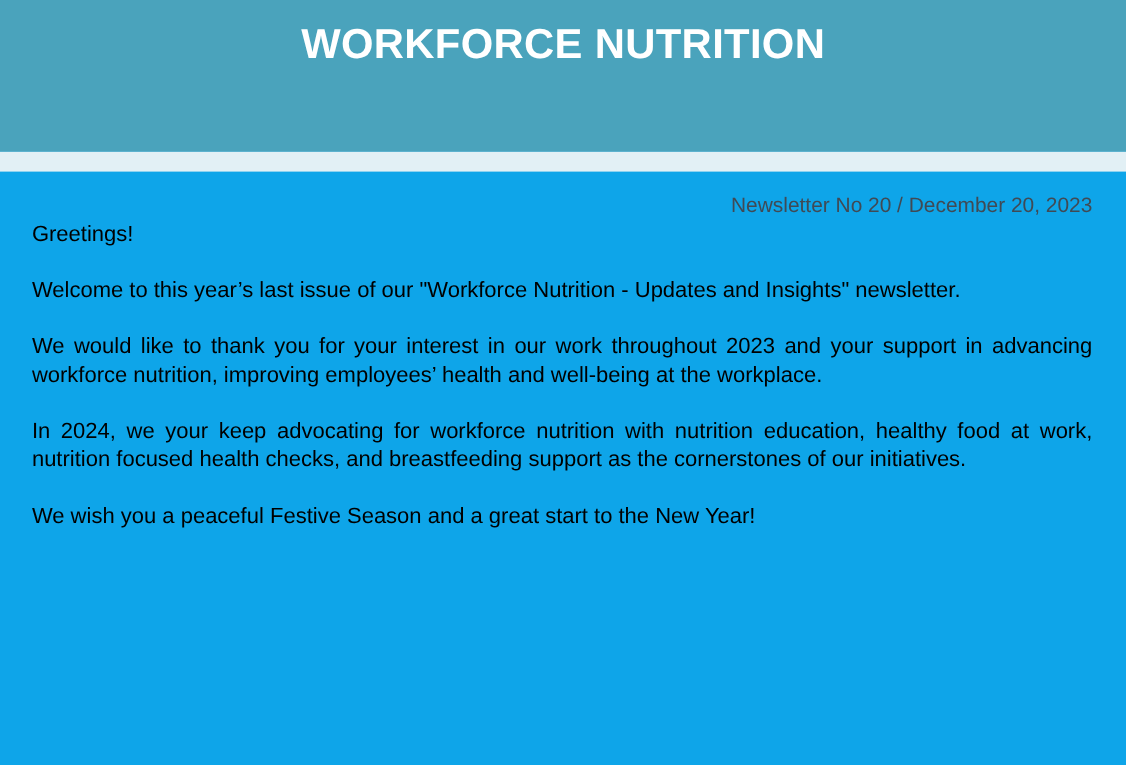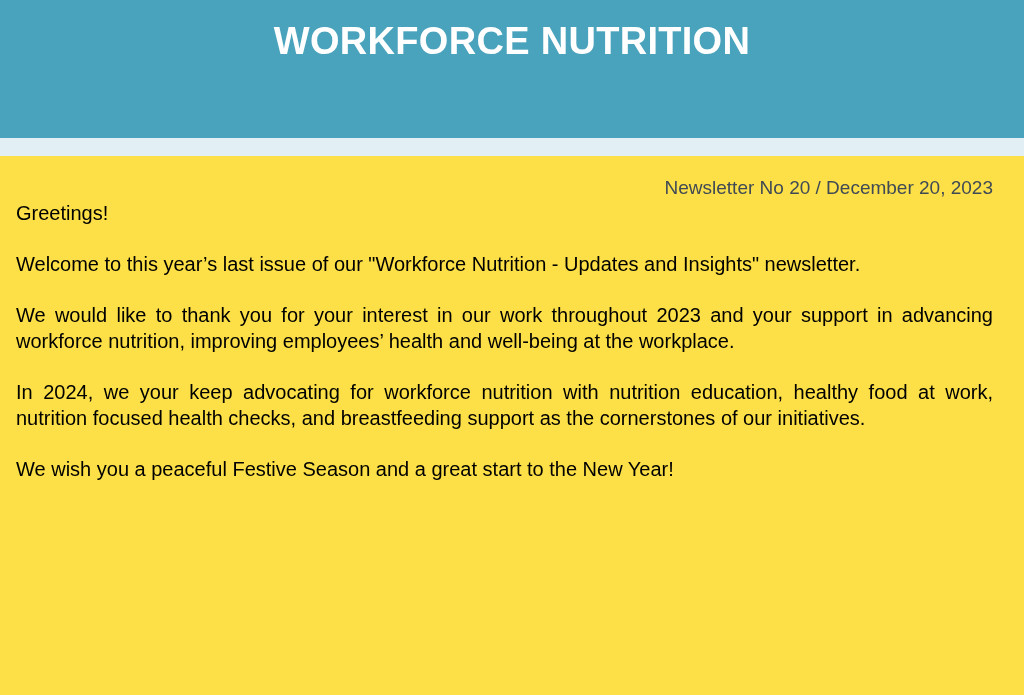--- a/index.html
+++ b/index.html
@@ -11,21 +11,21 @@
     height: 695px;
     background: #ffffff;
     font-family: "Liberation Sans", sans-serif;
     overflow: hidden;
   }
 
   .page {
     position: relative;
     width: 1024px;
     height: 695px;
-    background: #fde047;
+    background: #0ea5e9;
   }
 
   
   .header-band {
     width: 1024px;
     height: 138px;
     background: #4aa3bc;
     display: flex;
     flex-direction: column;
     align-items: center;
@@ -56,21 +56,21 @@
 
   .header-strip {
     width: 1024px;
     height: 18px;
     background: #e2f0f5;
   }
 
   
   .content {
     box-sizing: border-box;
-    padding: 0 31px 0 16px;
+    padding: 0 31px 0 29px;
   }
 
   .meta-line {
     text-align: right;
     color: #404a55;
     font-size: 19px;
     line-height: 24px;
     margin-top: 20px;
     margin-right: 0px;
   }

